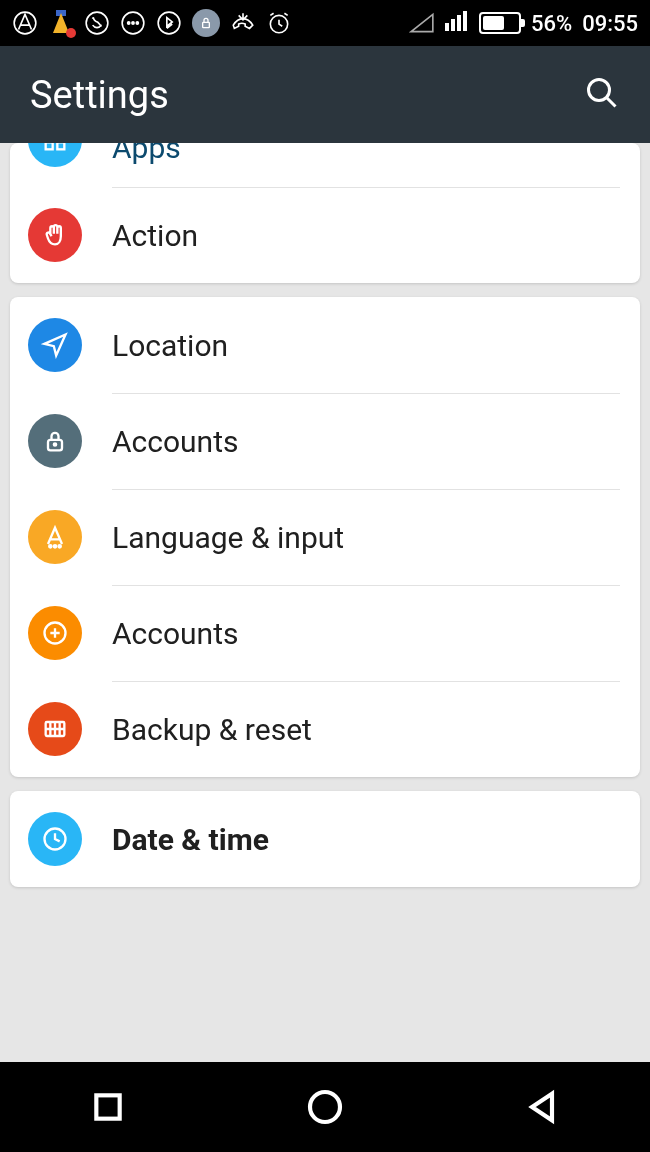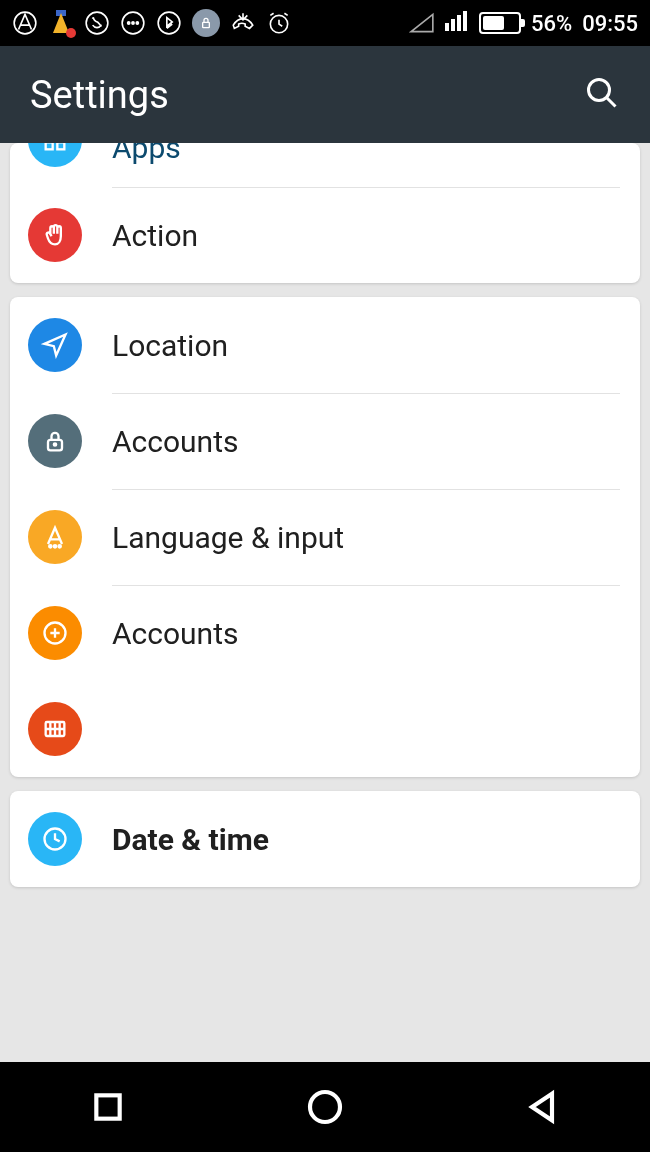--- a/index.html
+++ b/index.html
@@ -202,20 +202,23 @@
             <span class="label">Accounts</span>
           </div>
       </div>
       <div class="row">
         <div class="iconwrap orangered">
           <svg viewBox="0 0 24 24">
               <rect x="4" y="6" width="16" height="12" rx="1"></rect>
               <path d="M4 12h16M8 6v12M12 6v12M16 6v12"></path>
             </svg>
         </div>
+        <div class="label-wrap">
+            <span class="label">Backup &amp; reset</span>
+          </div>
       </div>
     </div>
 
     <div class="card" style="margin-bottom:0;">
       <div class="row">
         <div class="iconwrap cyan">
           <svg viewBox="0 0 24 24">
               <circle cx="12" cy="12" r="9"></circle>
               <path d="M12 7v5l4 2"></path>
             </svg>

